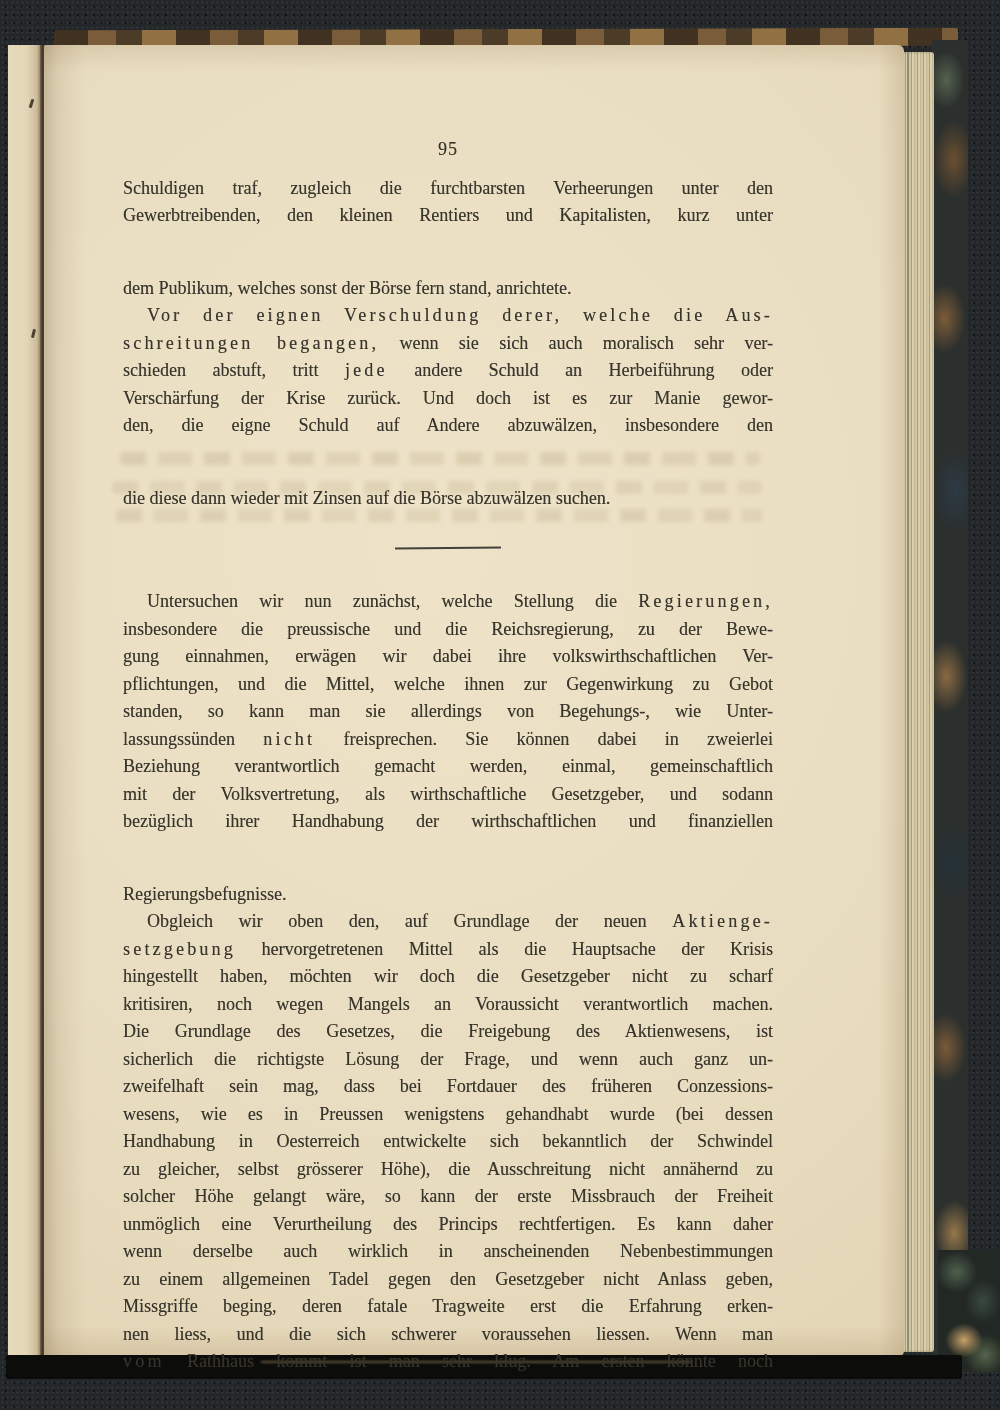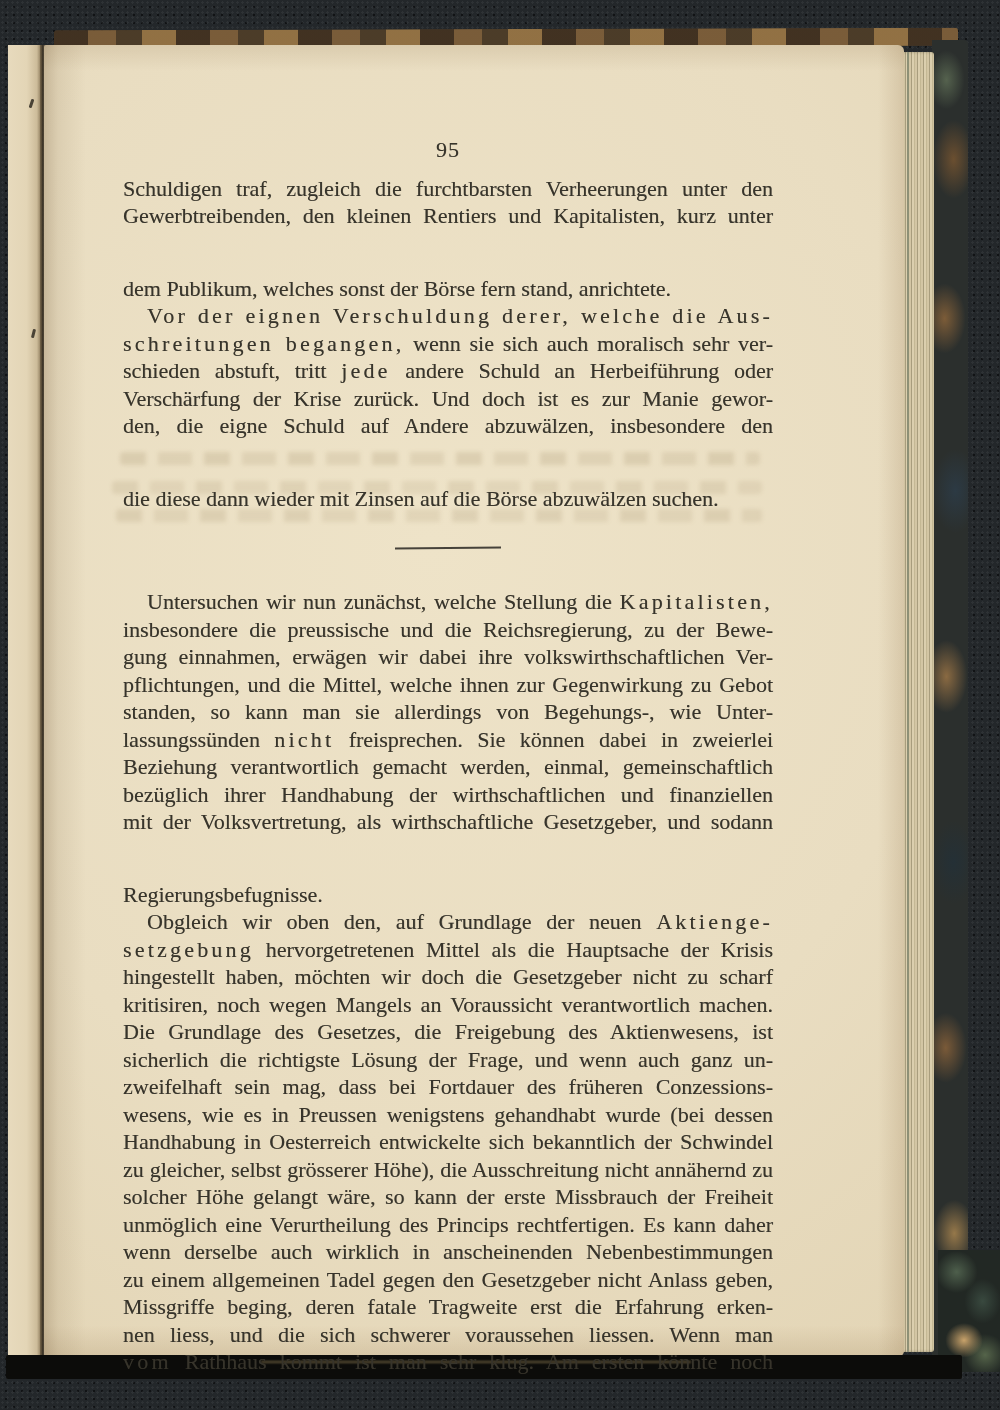--- a/index.html
+++ b/index.html
@@ -78,21 +78,21 @@
   .g2{left:112px;top:481px;width:650px;opacity:.45;}
   .g3{left:116px;top:509px;width:646px;opacity:.5;}
 
   
   .bottom-band{position:absolute;left:6px;top:1355px;width:956px;height:24px;background:#0c0c0a;border-radius:2px;}
   .bottom-band::before{content:"";position:absolute;left:255px;top:6px;width:430px;height:2px;
     background:rgba(200,170,110,.45);filter:blur(1px);}
 
   
   .textcol{position:absolute;left:123px;top:136px;width:650px;
-    font-family:"Liberation Serif","DejaVu Serif",serif;font-size:22px;line-height:27.5px;
+    font-family:"Liberation Serif","DejaVu Serif",serif;font-size:18px;line-height:27.5px;
     color:#37342b;text-shadow:.3px .3px .4px rgba(56,52,42,.45);}
   .pagenum{text-align:center;margin-bottom:11px;letter-spacing:1px;}
   .line{text-align:justify;text-align-last:justify;text-justify:inter-word;}
   .line.flush{text-align-last:left;margin-top:45px;}
   .para.indent .line:first-child{text-indent:24px;}
   .sperr{letter-spacing:3.2px;margin-top:21px;}
   .rule{width:106px;height:0;border-top:2px solid #46423a;margin:35px auto 39px auto;transform:rotate(-.6deg);}
 </style>
 </head>
 <body>
@@ -127,29 +127,29 @@
           <div class="line"><span class="sperr">schreitungen begangen,</span><span> wenn sie sich auch moralisch sehr ver-</span></div>
           <div class="line"><span>schieden abstuft, tritt </span><span class="sperr">jede</span><span> andere Schuld an Herbeiführung oder</span></div>
           <div class="line"><span>Verschärfung der Krise zurück. Und doch ist es zur Manie gewor-</span></div>
           <div class="line"><span>den, die eigne Schuld auf Andere abzuwälzen, insbesondere den</span></div>
           <div class="line flush"><span>die diese dann wieder mit Zinsen auf die Börse abzuwälzen suchen.</span></div>
         </div>
       </div>
     <div class="rule"></div>
     <div class="section">
         <div class="para indent">
-          <div class="line"><span>Untersuchen wir nun zunächst, welche Stellung die </span><span class="sperr">Kapitalisten,</span></div>
+          <div class="line"><span>Untersuchen wir nun zunächst, welche Stellung die </span><span class="sperr">Regierungen,</span></div>
           <div class="line"><span>insbesondere die preussische und die Reichsregierung, zu der Bewe-</span></div>
           <div class="line"><span>gung einnahmen, erwägen wir dabei ihre volkswirthschaftlichen Ver-</span></div>
           <div class="line"><span>pflichtungen, und die Mittel, welche ihnen zur Gegenwirkung zu Gebot</span></div>
           <div class="line"><span>standen, so kann man sie allerdings von Begehungs-, wie Unter-</span></div>
           <div class="line"><span>lassungssünden </span><span class="sperr">nicht</span><span> freisprechen. Sie können dabei in zweierlei</span></div>
           <div class="line"><span>Beziehung verantwortlich gemacht werden, einmal, gemeinschaftlich</span></div>
+          <div class="line"><span>mit der Volksvertretung, als wirthschaftliche Gesetzgeber, und sodann</span></div>
           <div class="line"><span>bezüglich ihrer Handhabung der wirthschaftlichen und finanziellen</span></div>
-          <div class="line"><span>mit der Volksvertretung, als wirthschaftliche Gesetzgeber, und sodann</span></div>
           <div class="line flush"><span>Regierungsbefugnisse.</span></div>
         </div>
         <div class="para indent">
           <div class="line"><span>Obgleich wir oben den, auf Grundlage der neuen </span><span class="sperr">Aktienge-</span></div>
           <div class="line"><span class="sperr">setzgebung</span><span> hervorgetretenen Mittel als die Hauptsache der Krisis</span></div>
           <div class="line"><span>hingestellt haben, möchten wir doch die Gesetzgeber nicht zu scharf</span></div>
           <div class="line"><span>kritisiren, noch wegen Mangels an Voraussicht verantwortlich machen.</span></div>
           <div class="line"><span>Die Grundlage des Gesetzes, die Freigebung des Aktienwesens, ist</span></div>
           <div class="line"><span>sicherlich die richtigste Lösung der Frage, und wenn auch ganz un-</span></div>
           <div class="line"><span>zweifelhaft sein mag, dass bei Fortdauer des früheren Conzessions-</span></div>

